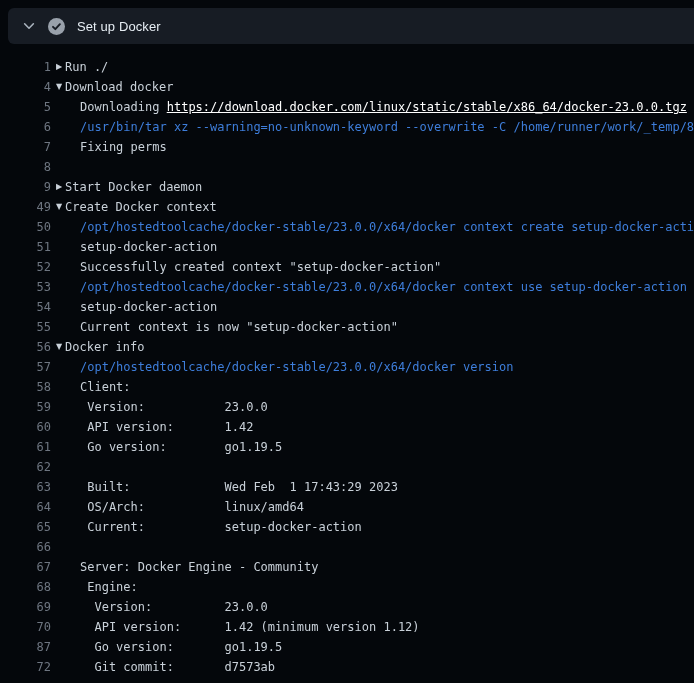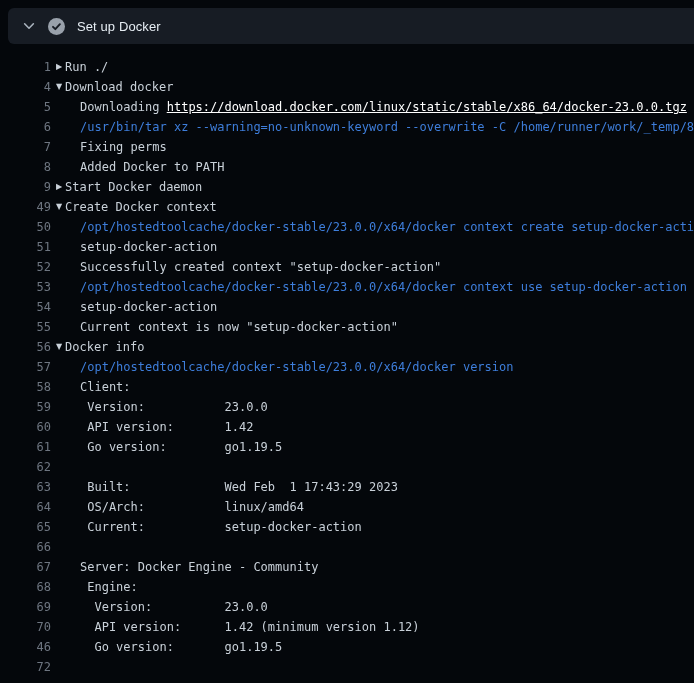--- a/index.html
+++ b/index.html
@@ -64,21 +64,21 @@
   </svg>
   <span class="step-title">Set up Docker</span>
 </div>
 
 <div class="log" id="log">
     <div class="line group"><span class="num">1</span><span class="body"><span class="marker">▶</span><span class="text">Run ./</span></span></div>
     <div class="line group"><span class="num">4</span><span class="body"><span class="marker">▼</span><span class="text">Download docker</span></span></div>
     <div class="line link indent"><span class="num">5</span><span class="body"><span class="marker"></span><span class="text">Downloading <a>https://download.docker.com/linux/static/stable/x86_64/docker-23.0.0.tgz</a></span></span></div>
     <div class="line command indent"><span class="num">6</span><span class="body"><span class="marker"></span><span class="text">/usr/bin/tar xz --warning=no-unknown-keyword --overwrite -C /home/runner/work/_temp/8c91</span></span></div>
     <div class="line info indent"><span class="num">7</span><span class="body"><span class="marker"></span><span class="text">Fixing perms</span></span></div>
-    <div class="line info indent"><span class="num">8</span><span class="body"><span class="marker"></span><span class="text">Added Docker to PATH</span></span></div>
+    <div class="line info indent"><span class="num">8</span></div>
     <div class="line group"><span class="num">9</span><span class="body"><span class="marker">▶</span><span class="text">Start Docker daemon</span></span></div>
     <div class="line group"><span class="num">49</span><span class="body"><span class="marker">▼</span><span class="text">Create Docker context</span></span></div>
     <div class="line command indent"><span class="num">50</span><span class="body"><span class="marker"></span><span class="text">/opt/hostedtoolcache/docker-stable/23.0.0/x64/docker context create setup-docker-action</span></span></div>
     <div class="line info indent"><span class="num">51</span><span class="body"><span class="marker"></span><span class="text">setup-docker-action</span></span></div>
     <div class="line info indent"><span class="num">52</span><span class="body"><span class="marker"></span><span class="text">Successfully created context "setup-docker-action"</span></span></div>
     <div class="line command indent"><span class="num">53</span><span class="body"><span class="marker"></span><span class="text">/opt/hostedtoolcache/docker-stable/23.0.0/x64/docker context use setup-docker-action</span></span></div>
     <div class="line info indent"><span class="num">54</span><span class="body"><span class="marker"></span><span class="text">setup-docker-action</span></span></div>
     <div class="line info indent"><span class="num">55</span><span class="body"><span class="marker"></span><span class="text">Current context is now "setup-docker-action"</span></span></div>
     <div class="line group"><span class="num">56</span><span class="body"><span class="marker">▼</span><span class="text">Docker info</span></span></div>
     <div class="line command indent"><span class="num">57</span><span class="body"><span class="marker"></span><span class="text">/opt/hostedtoolcache/docker-stable/23.0.0/x64/docker version</span></span></div>
@@ -88,15 +88,15 @@
     <div class="line info indent"><span class="num">61</span><span class="body"><span class="marker"></span><span class="text"> Go version:        go1.19.5</span></span></div>
     <div class="line info indent"><span class="num">62</span></div>
     <div class="line info indent"><span class="num">63</span><span class="body"><span class="marker"></span><span class="text"> Built:             Wed Feb  1 17:43:29 2023</span></span></div>
     <div class="line info indent"><span class="num">64</span><span class="body"><span class="marker"></span><span class="text"> OS/Arch:           linux/amd64</span></span></div>
     <div class="line info indent"><span class="num">65</span><span class="body"><span class="marker"></span><span class="text"> Current:           setup-docker-action</span></span></div>
     <div class="line empty indent"><span class="num">66</span><span class="body"><span class="marker"></span><span class="text"></span></span></div>
     <div class="line info indent"><span class="num">67</span><span class="body"><span class="marker"></span><span class="text">Server: Docker Engine - Community</span></span></div>
     <div class="line info indent"><span class="num">68</span><span class="body"><span class="marker"></span><span class="text"> Engine:</span></span></div>
     <div class="line info indent"><span class="num">69</span><span class="body"><span class="marker"></span><span class="text">  Version:          23.0.0</span></span></div>
     <div class="line info indent"><span class="num">70</span><span class="body"><span class="marker"></span><span class="text">  API version:      1.42 (minimum version 1.12)</span></span></div>
-    <div class="line info indent"><span class="num">46</span><span class="body"><span class="marker"></span><span class="text">  Go version:       go1.19.5</span></span></div>
-    <div class="line info indent"><span class="num">72</span></div>
+    <div class="line info indent"><span class="num">87</span><span class="body"><span class="marker"></span><span class="text">  Go version:       go1.19.5</span></span></div>
+    <div class="line info indent"><span class="num">72</span><span class="body"><span class="marker"></span><span class="text">  Git commit:       d7573ab</span></span></div>
   </div>
 
 </body></html>

